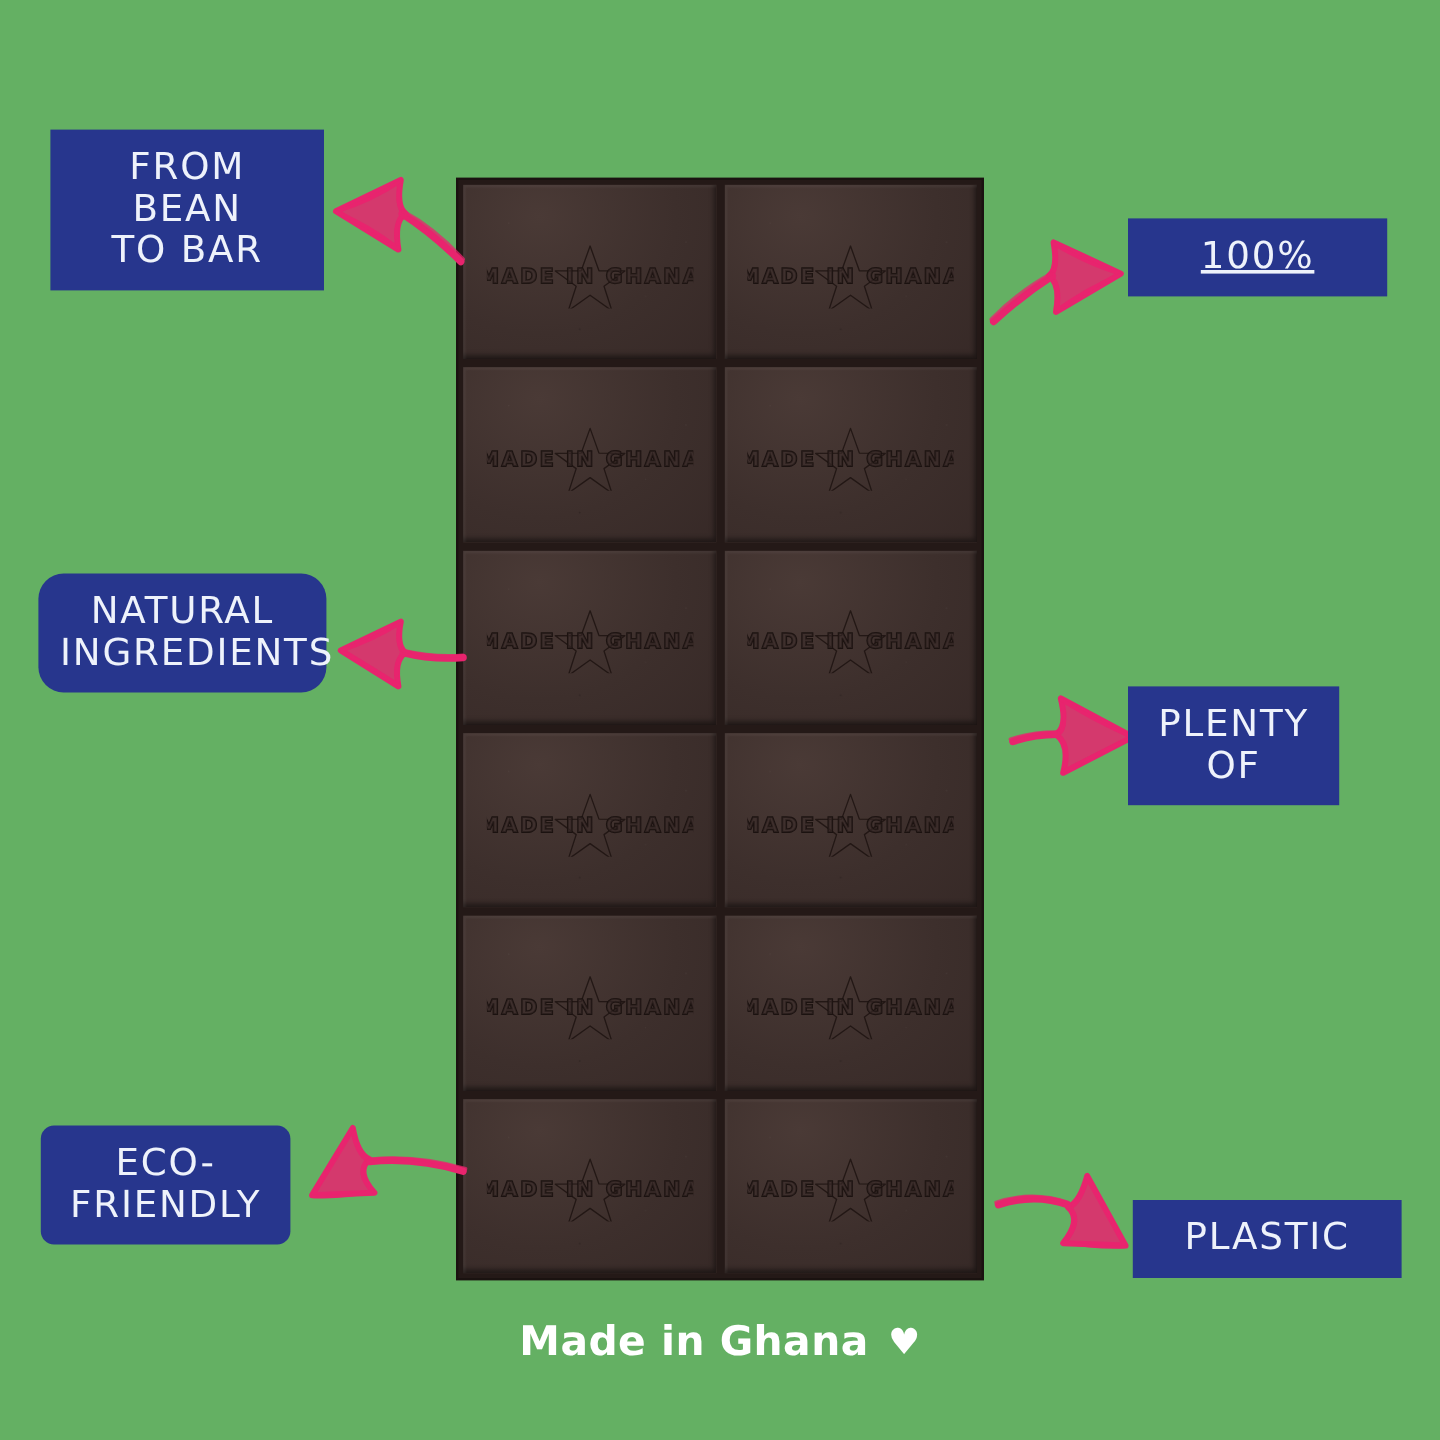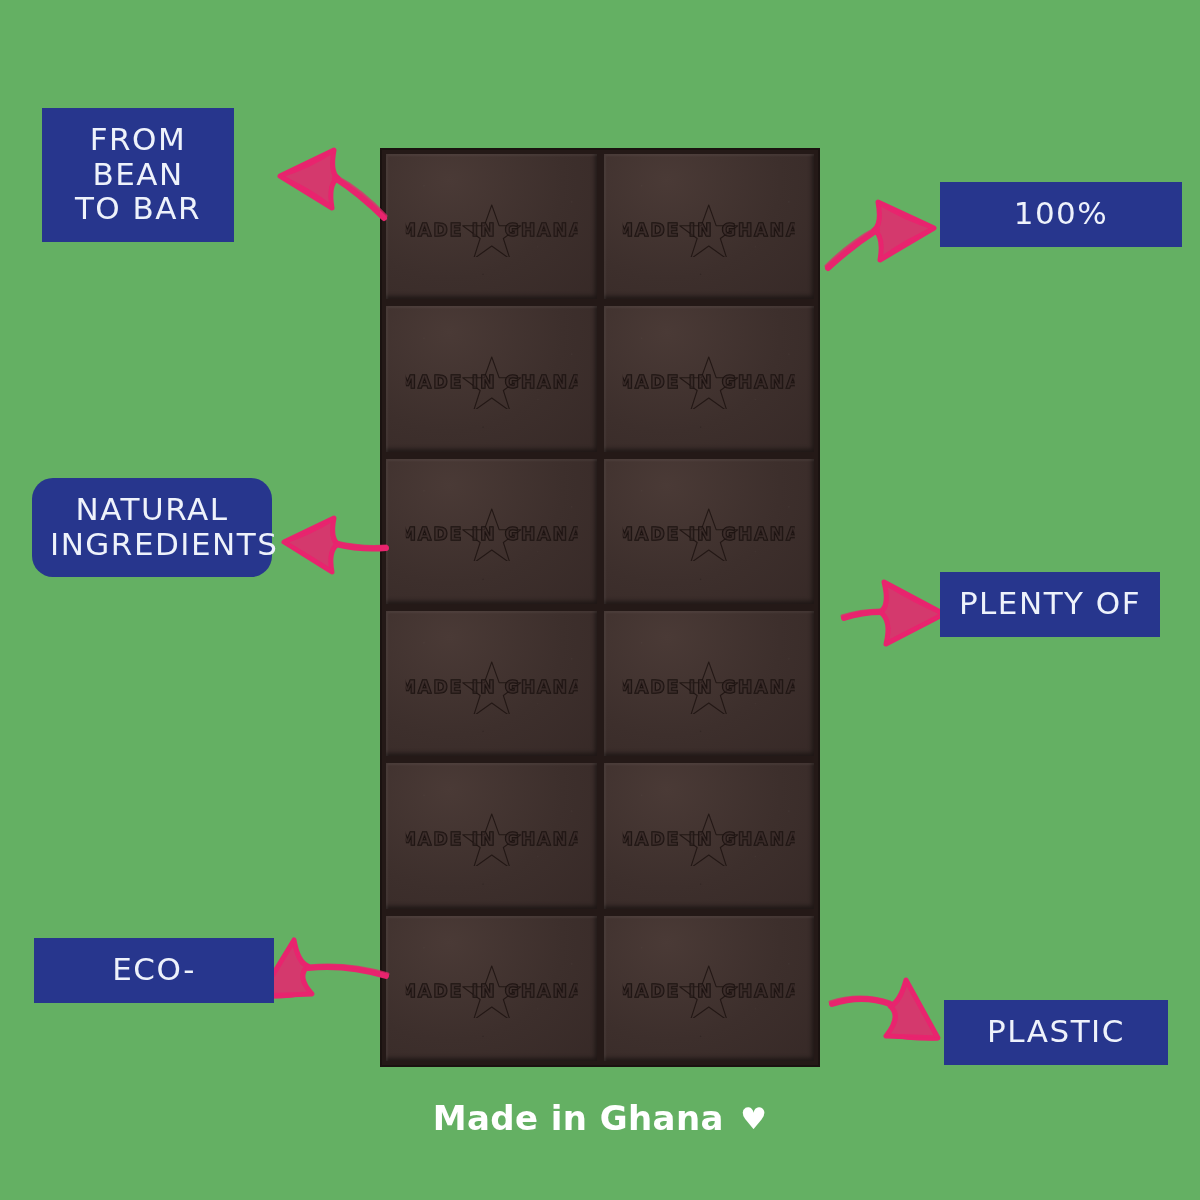--- a/index.html
+++ b/index.html
@@ -62,25 +62,25 @@
     font-weight:400;
     letter-spacing:1.5px;
     line-height:1.12;
     font-size:31px;
     padding:14px 18px 16px;
     box-sizing:border-box;
     text-transform:uppercase;
   }
   .label span{display:block;}
 
-  #lbl-bean      {left:42px; top:108px;  width:192px;}
-  #lbl-organic   {left:940px;top:182px;  width:242px;}
+  #lbl-bean      {left:42px; top:108px;  width:228px;}
+  #lbl-organic   {left:940px;top:182px;  width:216px;text-decoration:underline;}
   #lbl-natural   {left:32px; top:478px;  width:240px;border-radius:21px;}
-  #lbl-nuts      {left:940px;top:572px;  width:220px;}
-  #lbl-eco       {left:34px; top:938px;  width:240px;}
+  #lbl-nuts      {left:940px;top:572px;  width:176px;}
+  #lbl-eco       {left:34px; top:938px;  width:208px;border-radius:11px;}
   #lbl-plastic   {left:944px;top:1000px; width:224px;}
 
   
   .arrow{position:absolute;pointer-events:none;}
   .arrow svg{display:block;overflow:visible;}
 
   #arr-bean    {left:272px;top:132px;}
   #arr-organic {left:822px;top:180px;}
   #arr-natural {left:278px;top:508px;}
   #arr-nuts    {left:840px;top:568px;}
@@ -324,20 +324,21 @@
     <span>NATURAL</span>
     <span>INGREDIENTS</span>
   </div>
 
   <div class="label" id="lbl-nuts">
     <span>PLENTY OF</span>
   </div>
 
   <div class="label" id="lbl-eco">
     <span>ECO-</span>
+    <span>FRIENDLY</span>
   </div>
 
   <div class="label" id="lbl-plastic">
     <span>PLASTIC</span>
   </div>
 
   <div class="footer">
     <span>Made in Ghana</span>
     <span class="heart">♥</span>
   </div>

